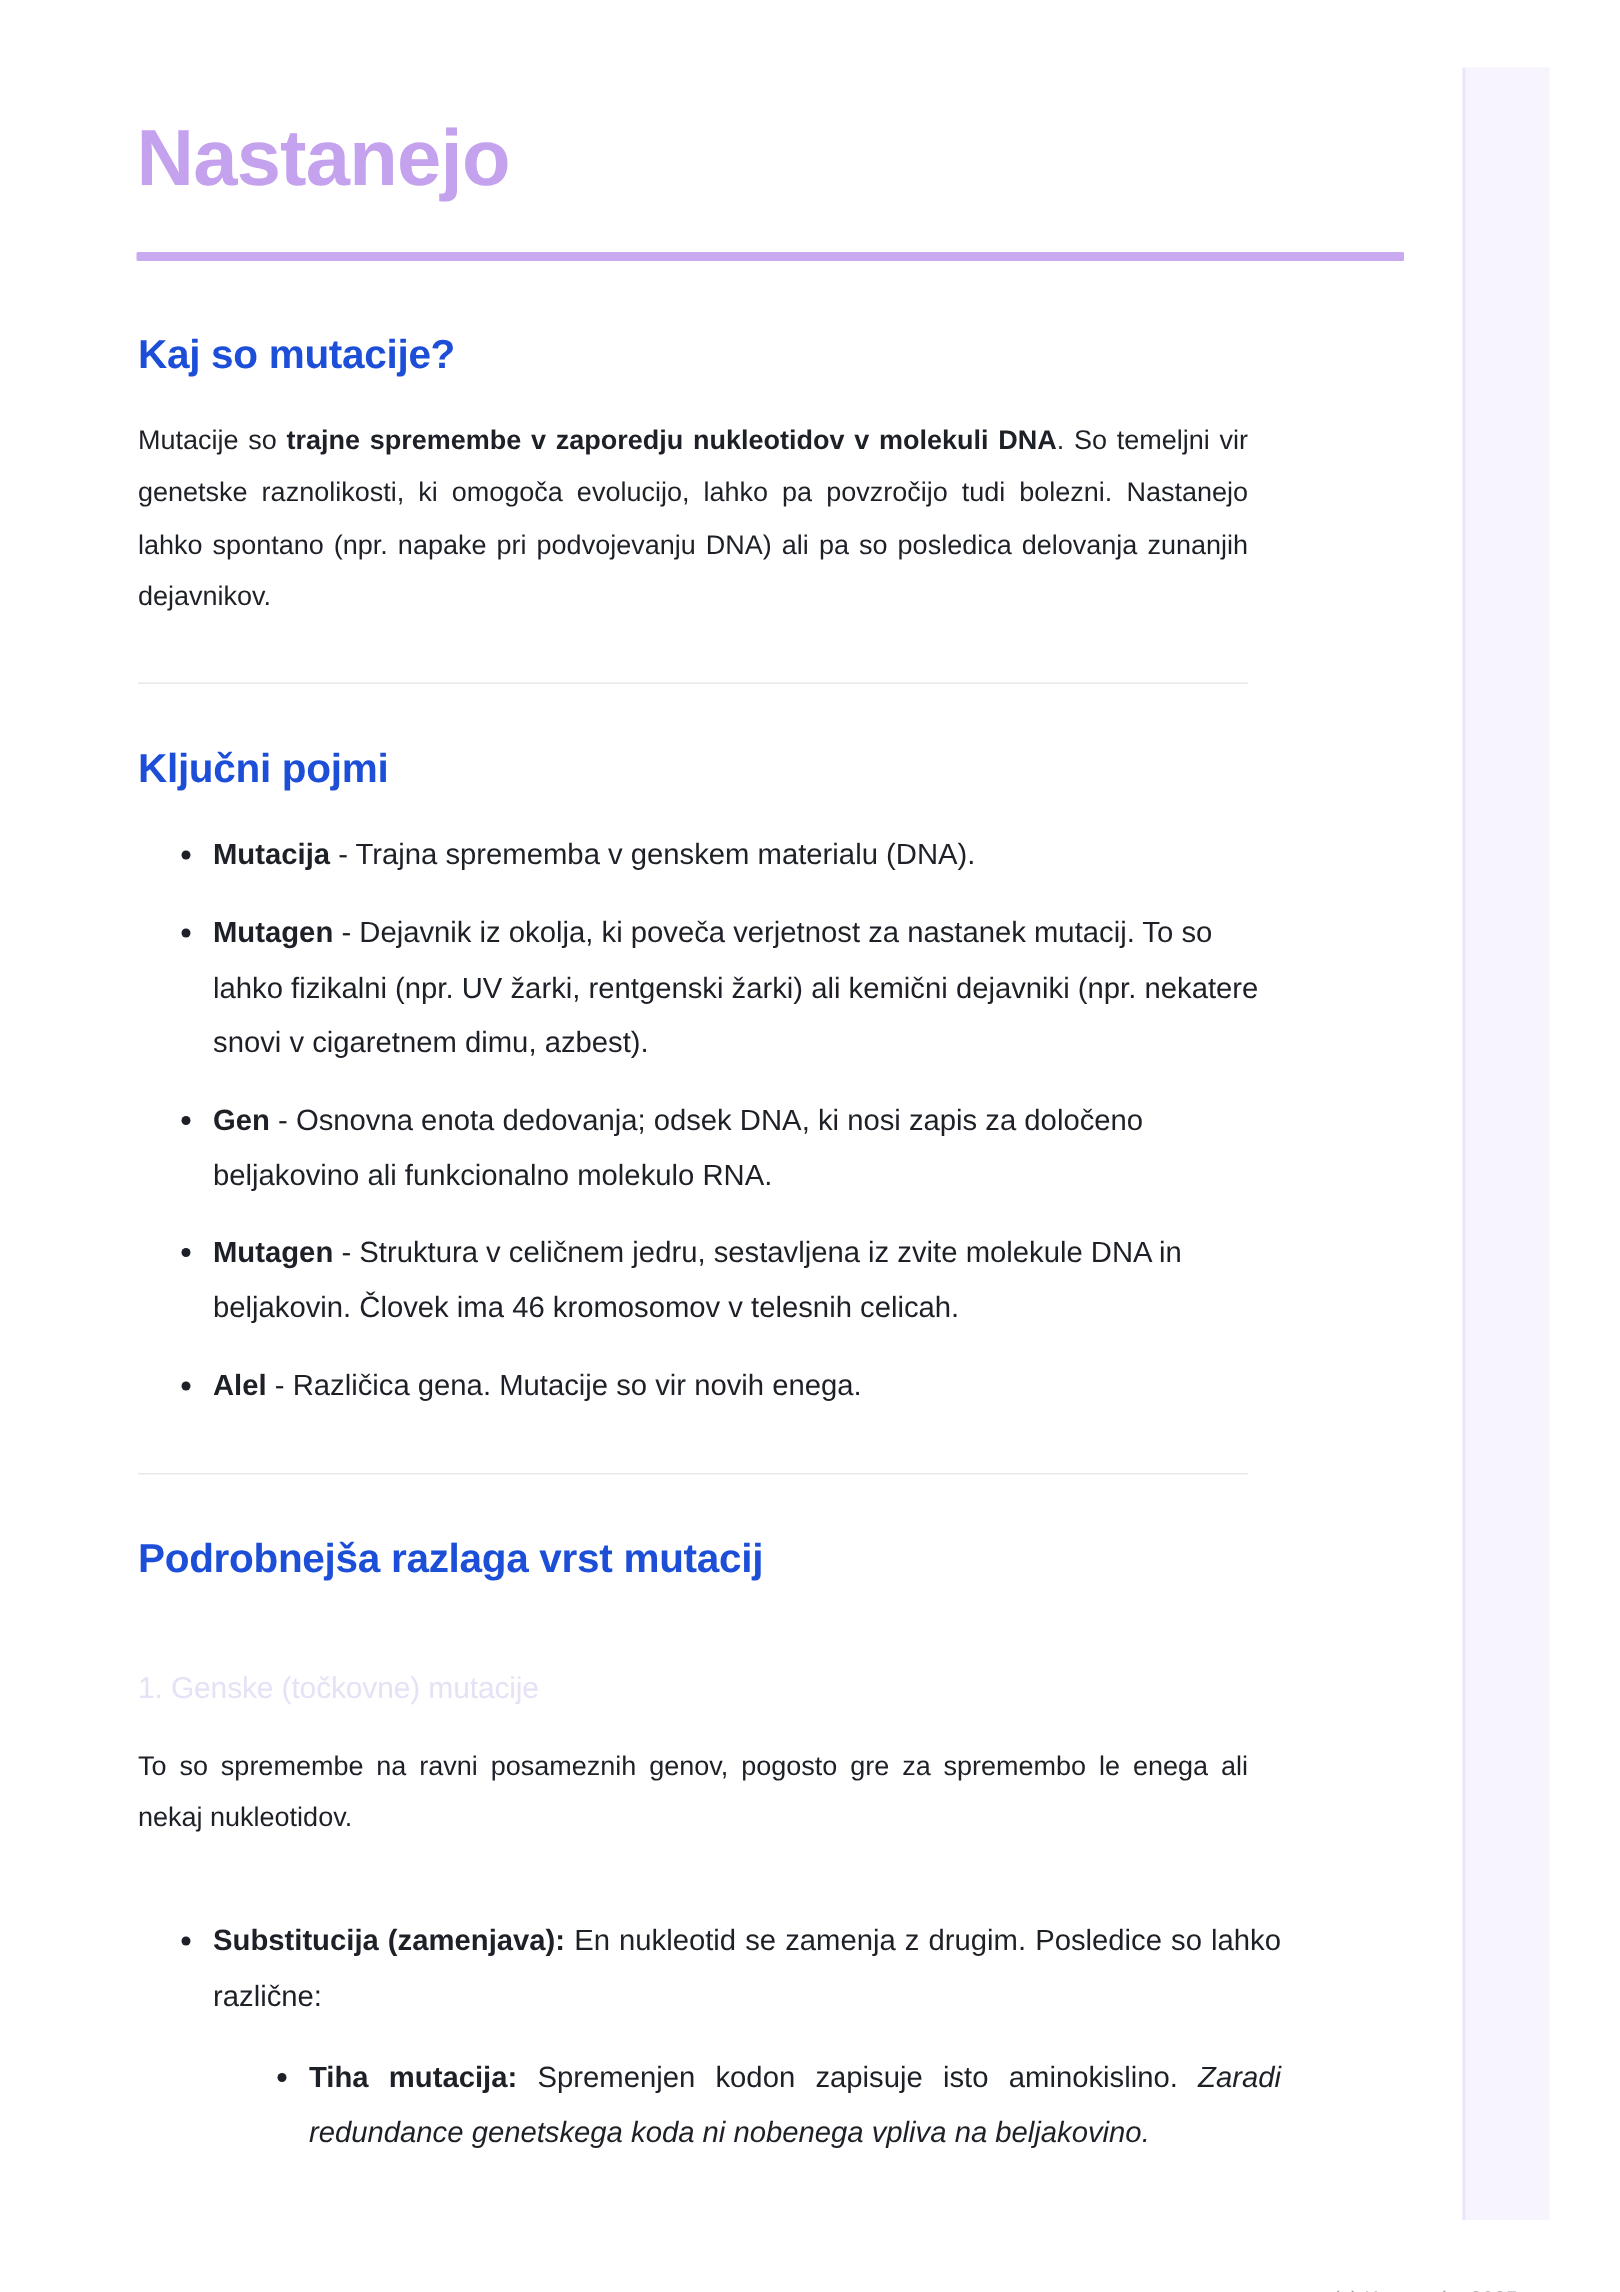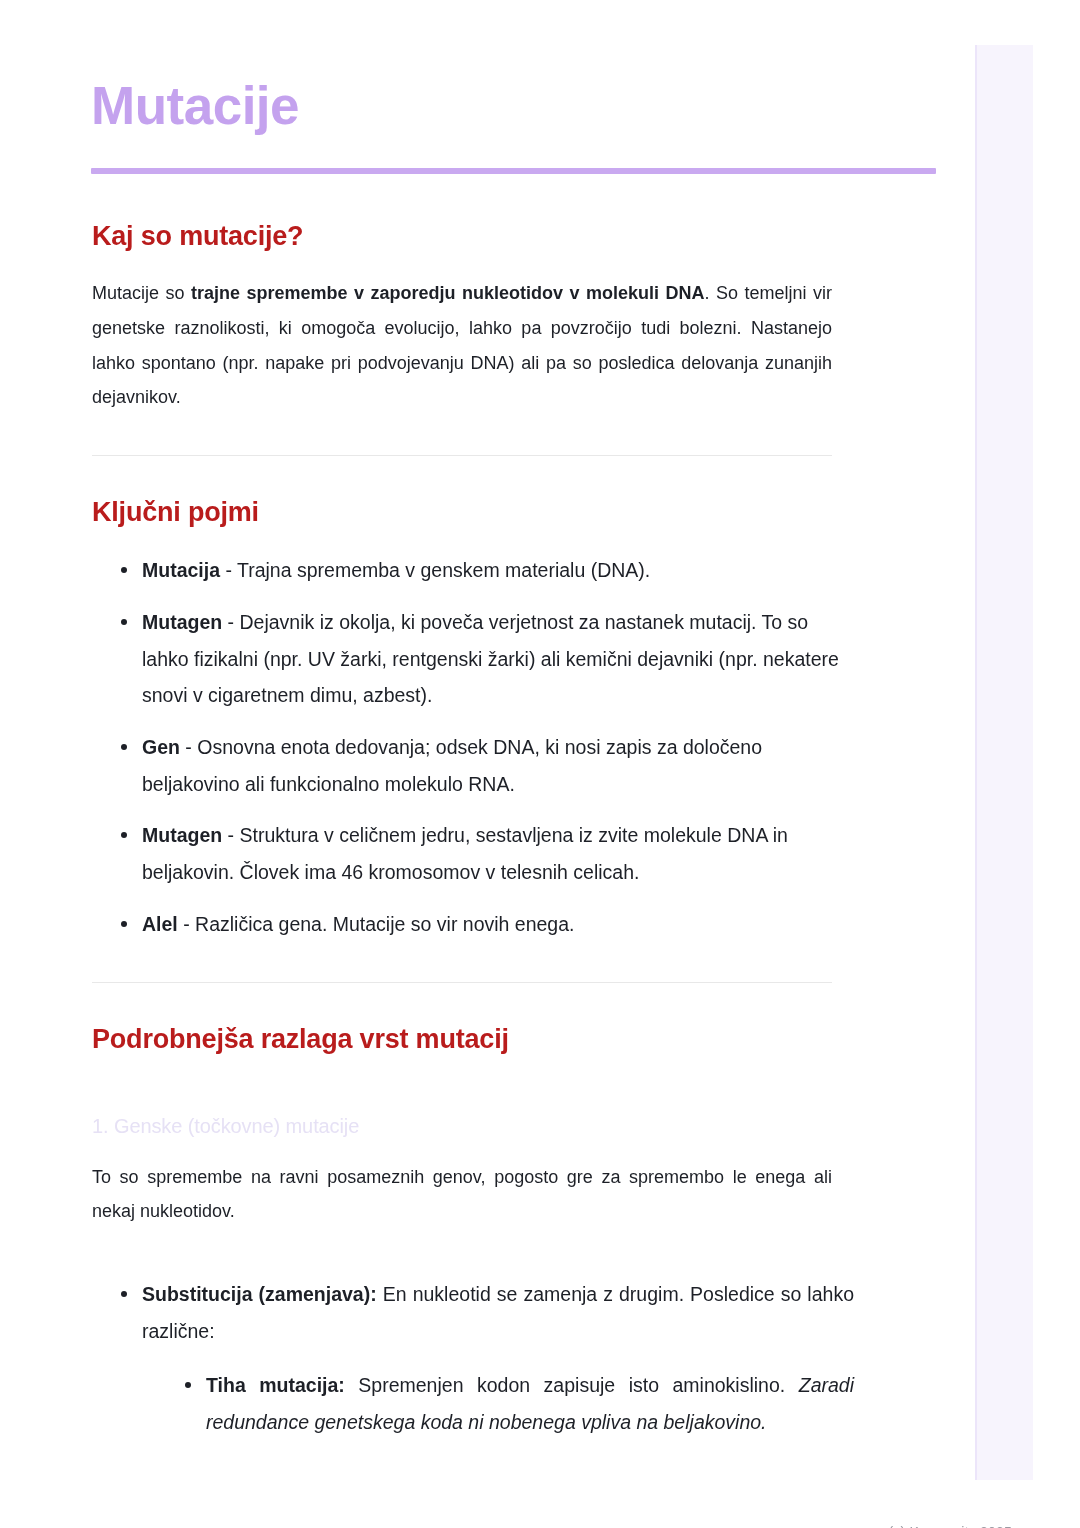--- a/index.html
+++ b/index.html
@@ -62,21 +62,21 @@
     width: 845px;
     background: #c9a9f0;
     border-radius: 1px;
     margin: 0 0 46px 1px;
   }
 
   
   h2.section-title {
     font-size: 27px;
     font-weight: bold;
-    color: #b91c1c;
+    color: #1d4ed8;
     letter-spacing: -0.2px;
     margin: 0 0 24px 2px;
     line-height: 1.2;
   }
   h3.subsection-title {
     font-size: 20px;
     font-weight: normal;
     color: #e6e1f5;
     letter-spacing: -0.1px;
     margin: 0 0 22px 2px;
@@ -173,21 +173,21 @@
 </head>
 <body>
 
 <div class="page">
 
   <div class="edge-strip"></div>
   <div class="edge-strip-line"></div>
 
   <div class="content">
 
-    <h1 class="doc-title">Mutacije</h1>
+    <h1 class="doc-title">Nastanejo</h1>
 
     <div class="title-rule"></div>
 
     <h2 class="section-title">Kaj so mutacije?</h2>
 
     <p class="body-text"><span>Mutacije so </span><b>trajne spremembe v zaporedju nukleotidov v molekuli DNA</b><span>. So temeljni vir genetske raznolikosti, ki omogoča evolucijo, lahko pa povzročijo tudi bolezni. Nastanejo lahko spontano (npr. napake pri podvojevanju DNA) ali pa so posledica delovanja zunanjih dejavnikov.</span></p>
 
     <hr class="divider">
 
     <h2 class="section-title">Ključni pojmi</h2>

